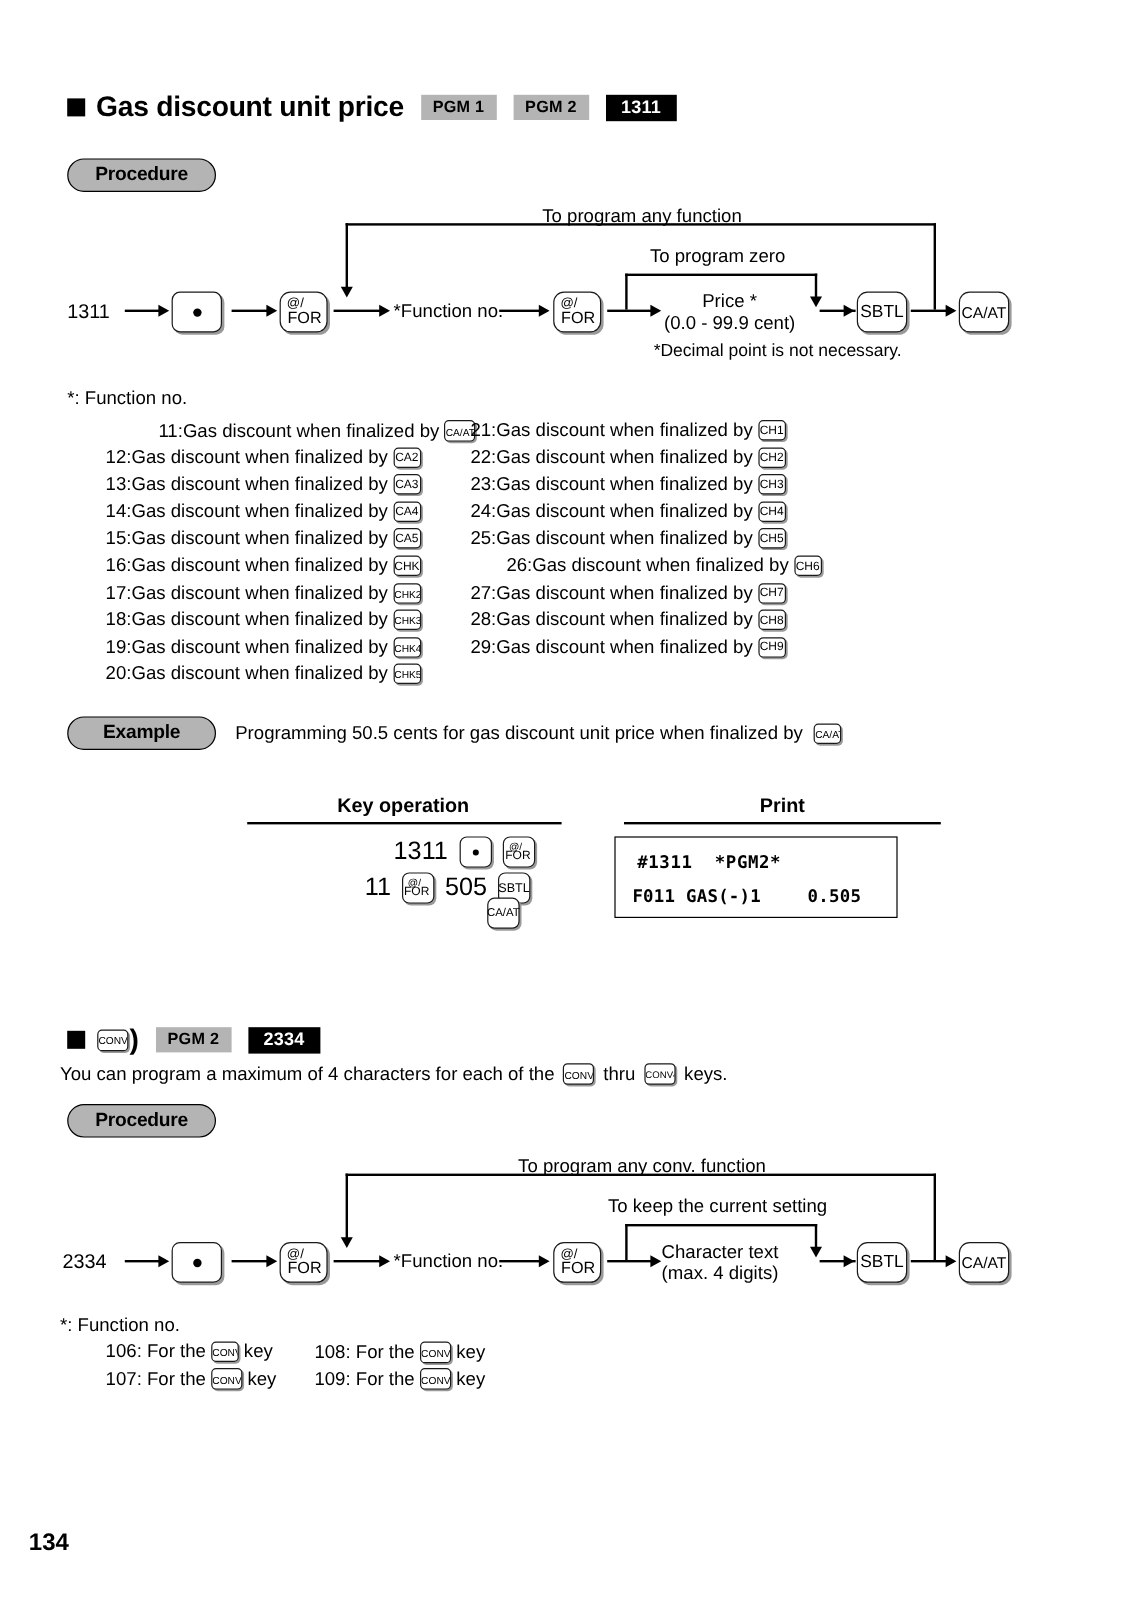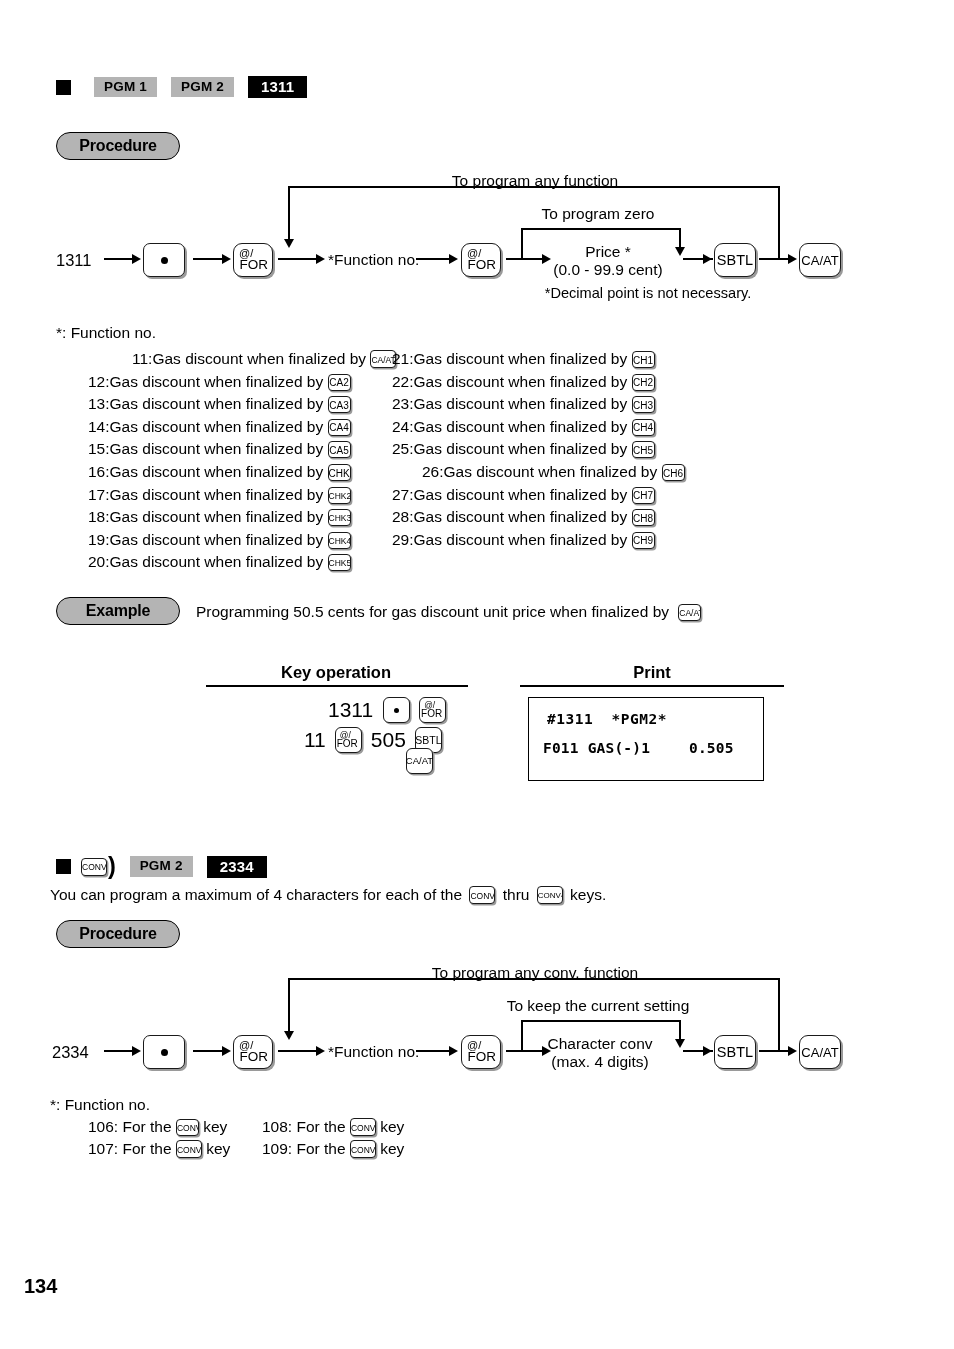--- a/index.html
+++ b/index.html
@@ -84,20 +84,21 @@
   .keyop{position:absolute;display:flex;align-items:center;}
   .keyop .num{font-size:21px;}
 </style>
 </head>
 <body>
 
 <div class="page">
 
   <div class="sec-head" style="left:56px;top:76px;">
     <span class="sq"></span>
+    <span class="sec-title">Gas discount unit price</span>
     <span class="badge grey">PGM 1</span>
     <span class="badge grey">PGM 2</span>
     <span class="badge black">1311</span>
   </div>
 
   <div class="pill" style="left:56px;top:132px;width:122px;">Procedure</div>
 
   <div class="t c" style="left:535px;top:172px;">To program any function</div>
   <div class="t c" style="left:598px;top:205px;">To program zero</div>
 
@@ -209,21 +210,21 @@
     <span class="key sm" style="position:relative;left:0;top:0;margin-left:9px;">
       <span class="l1">@/</span>
       <span class="l2">FOR</span>
     </span>
     <span class="num" style="margin-left:9px;">505</span>
     <span class="key sm lbl" style="position:relative;left:0;top:0;margin-left:9px;">SBTL</span>
   </div>
 
   <div class="key sm lbl" style="left:406px;top:748px;font-size:9.5px;">CA/AT</div>
 
-  <div class="printbox" style="left:528px;top:697px;width:236px;height:84px;">
+  <div class="printbox" style="left:512px;top:697px;width:236px;height:68px;">
     <div class="pline" style="left:18px;top:13px;font-size:14.5px;font-weight:bold;letter-spacing:.5px;">#1311  *PGM2*</div>
     <div class="pline" style="left:14px;top:42px;font-size:14.5px;font-weight:bold;letter-spacing:.2px;">F011 GAS(-)1</div>
     <div class="pline" style="left:160px;top:42px;font-size:14.5px;font-weight:bold;letter-spacing:.2px;">0.505</div>
   </div>
 
   <div class="sec-head" style="left:56px;top:853px;">
     <span class="sq"></span>
     <span class="ikey w3" style="margin:0 1px;vertical-align:0px;">CONV</span>
     <span class="sec-title">)</span>
     <span class="badge grey">PGM 2</span>
@@ -269,21 +270,21 @@
     <span class="l1">@/</span>
     <span class="l2">FOR</span>
   </div>
   <div class="hl" style="left:506px;top:1050px;width:42px;"></div>
   <div class="arrH" style="left:542px;top:1046px;"></div>
   <div class="vl" style="left:521px;top:1020px;height:30px;"></div>
   <div class="hl" style="left:521px;top:1020px;width:160px;"></div>
   <div class="vl" style="left:679px;top:1020px;height:22px;"></div>
   <div class="arrD" style="left:675px;top:1039px;"></div>
 
-  <div class="t c" style="left:600px;top:1035px;">Character conv</div>
+  <div class="t c" style="left:600px;top:1035px;">Character text</div>
   <div class="t c" style="left:600px;top:1053px;">(max. 4 digits)</div>
 
   <div class="hl" style="left:683px;top:1050px;width:30px;"></div>
   <div class="arrH" style="left:703px;top:1046px;"></div>
   <div class="key big" style="left:714px;top:1035px;">SBTL</div>
   <div class="hl" style="left:759px;top:1050px;width:36px;"></div>
   <div class="arrH" style="left:788px;top:1046px;"></div>
   <div class="key big" style="left:799px;top:1035px;font-size:13px;">CA/AT</div>
 
   <div class="t" style="left:50px;top:1096px;">*: Function no.</div>

